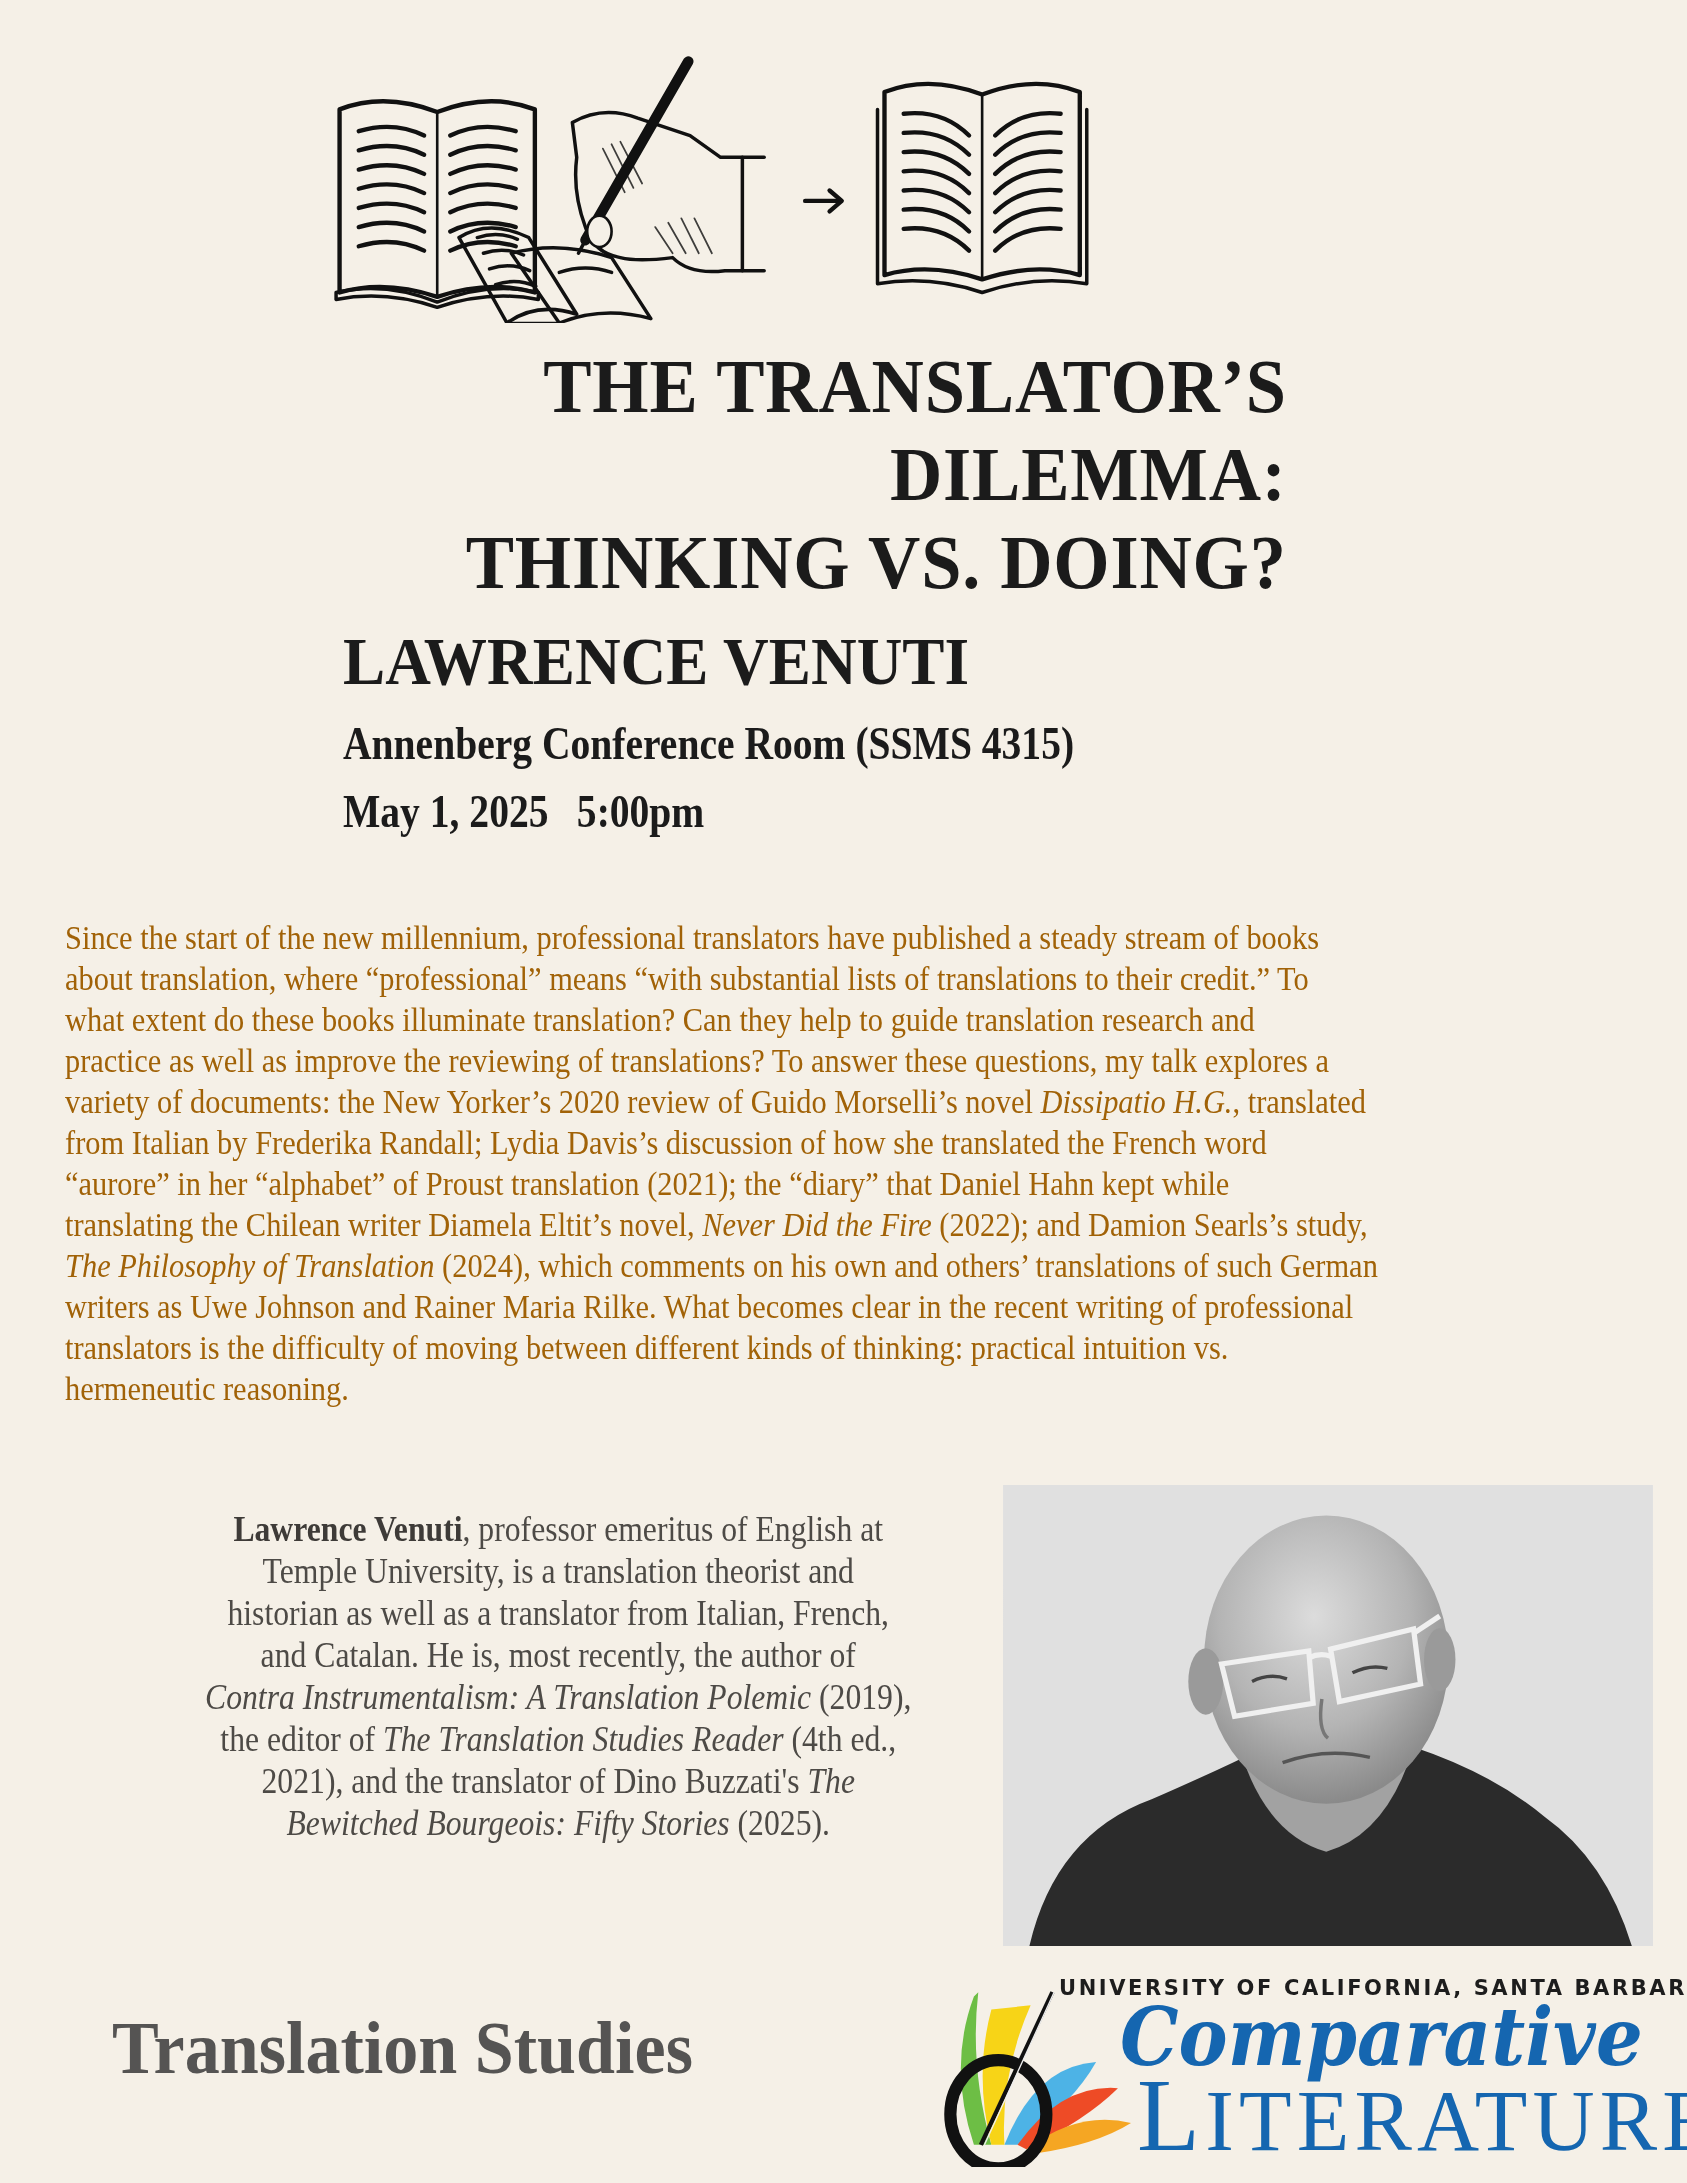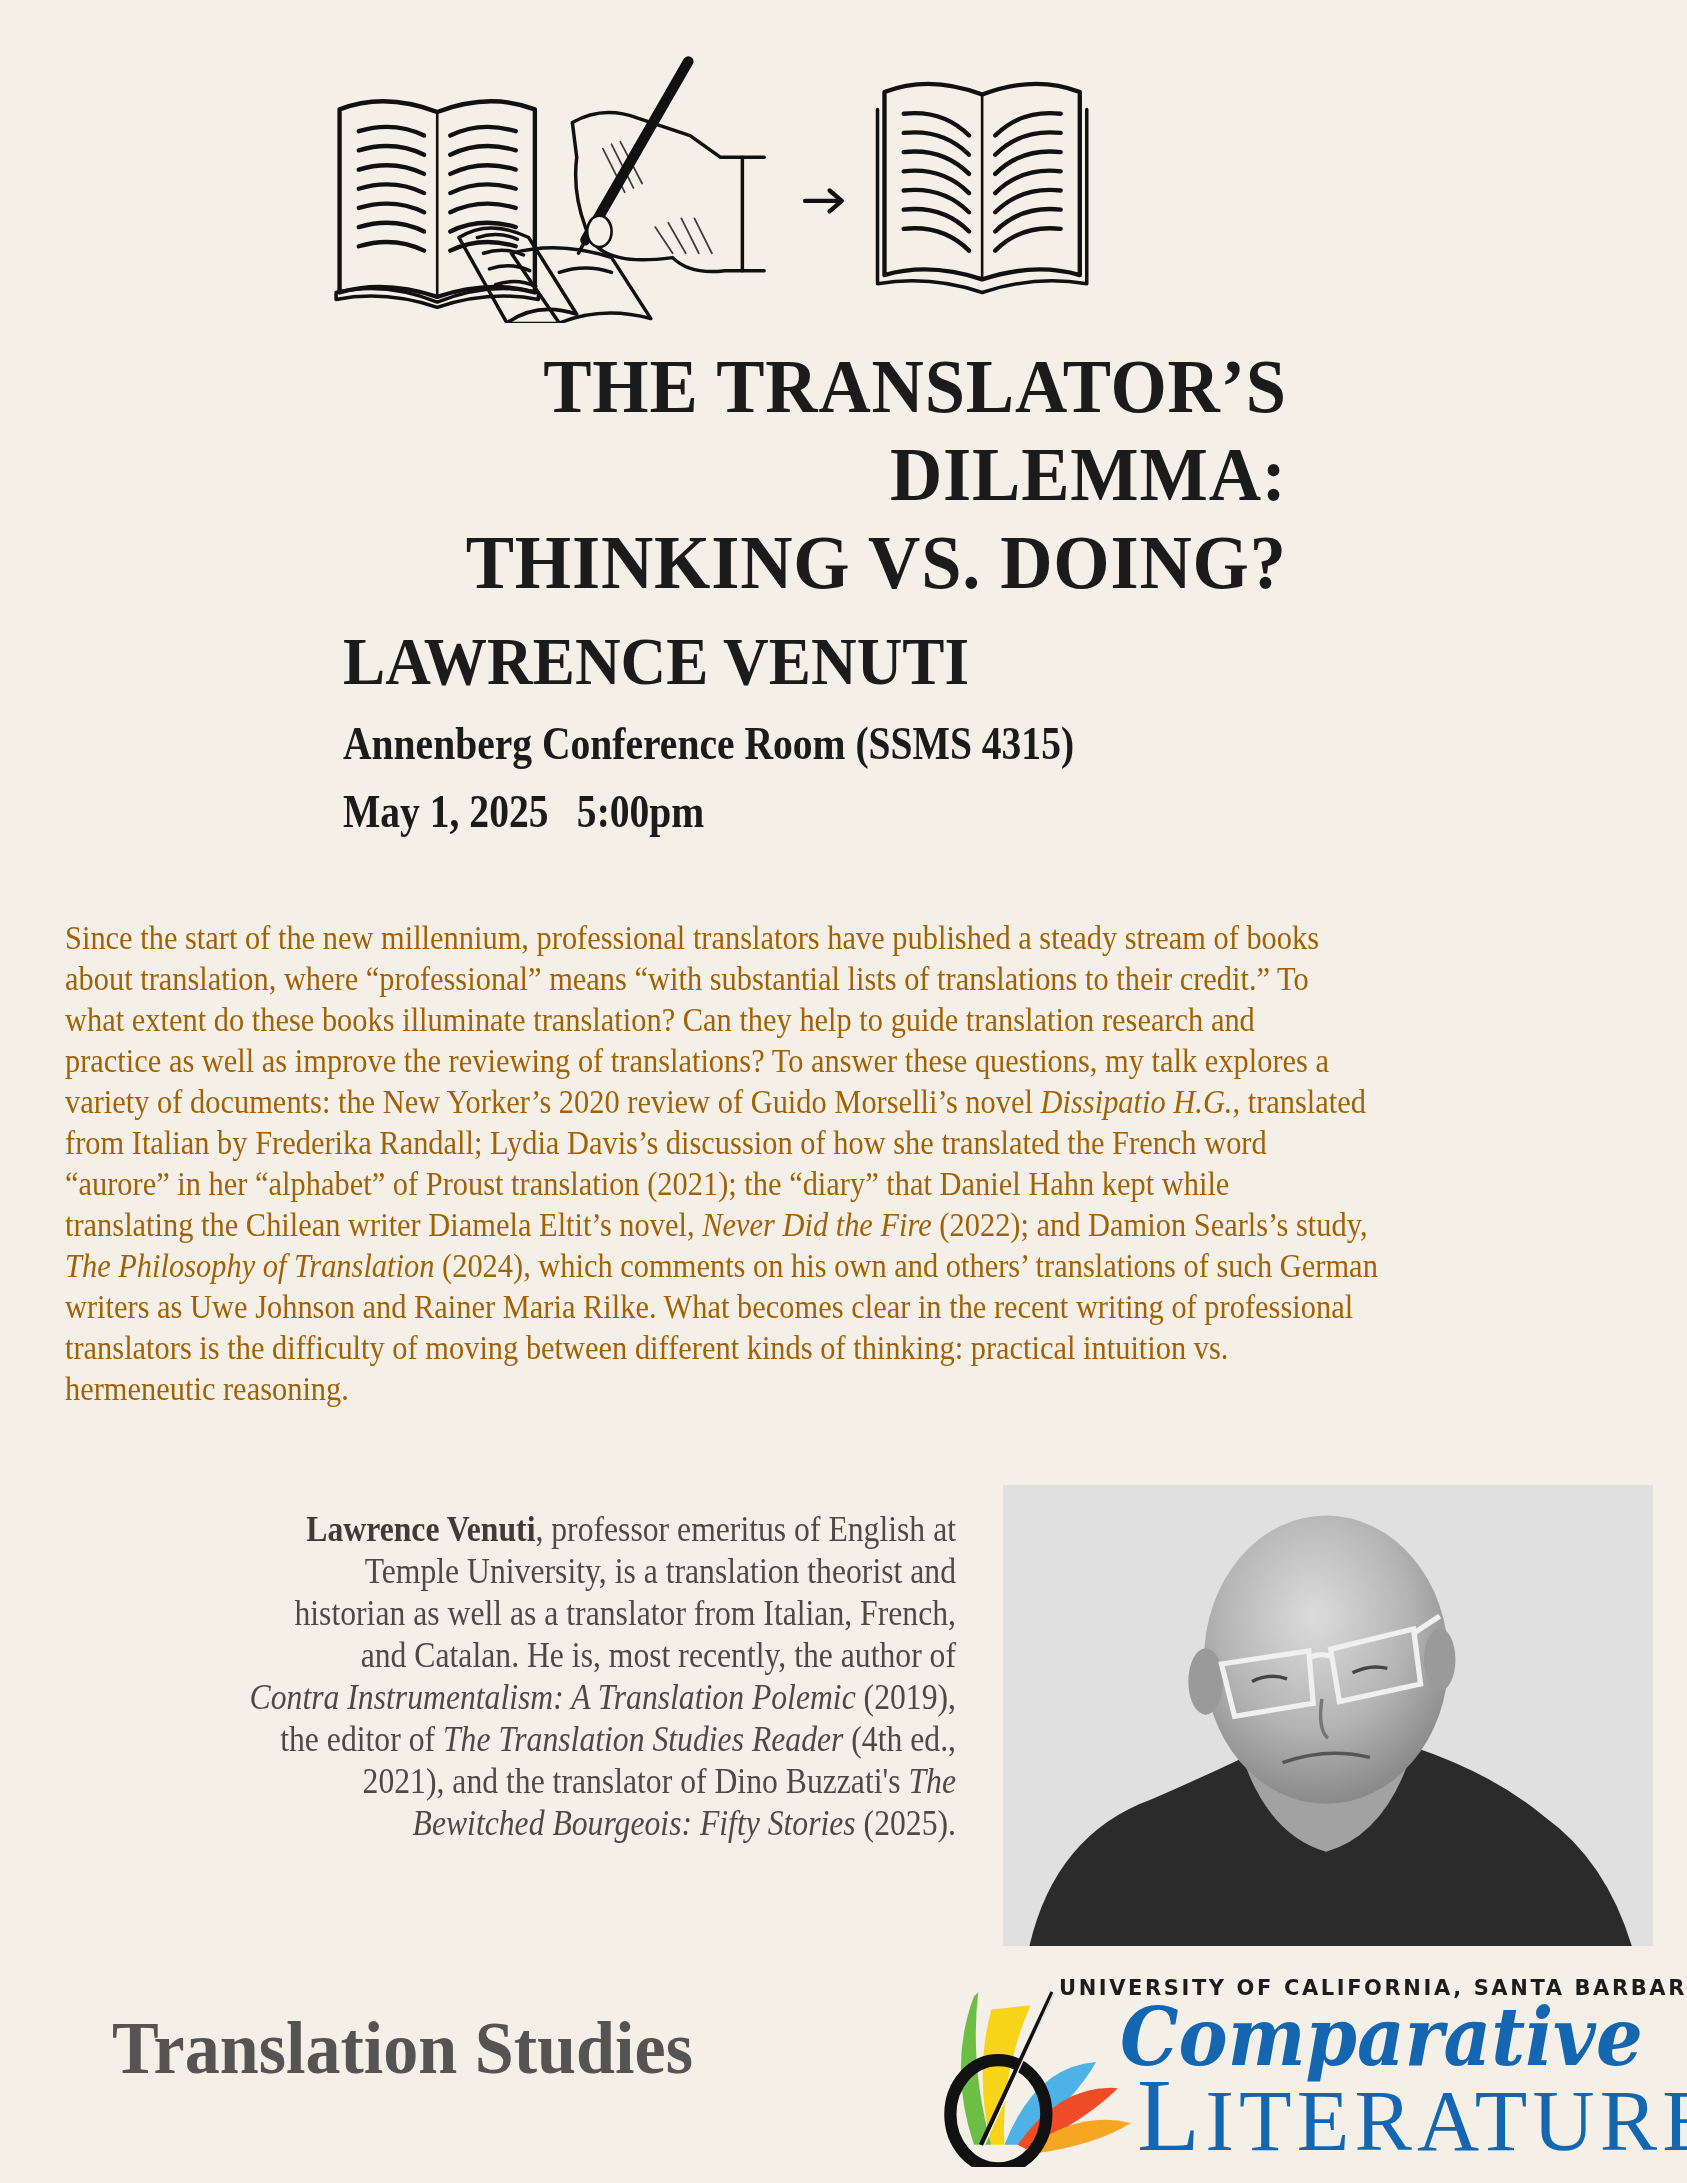--- a/index.html
+++ b/index.html
@@ -40,21 +40,21 @@
   #abstract {
     left:65px; top:889px; width:1581px;
     font-size:34px; line-height:41px; color:#a16207;margin-top:28px;
   }
   .ab-line { white-space:nowrap; transform:scaleX(0.895); transform-origin:left; }
   .ital { font-style:italic; }
 
   
   #bio {
     left:52px; top:1508px; width:904px;
-    font-size:36px; line-height:42px; color:#4d4a46; text-align:right;
+    font-size:36px; line-height:42px; color:#4d4a46; text-align:center;
   }
   .bio-line { white-space:nowrap; transform:scaleX(0.88); transform-origin:right; }
   .bold { font-weight:bold; color:#3e3b38; }
 
   
   #photo {
     left:1003px; top:1485px; width:650px; height:461px; overflow:hidden;
     background:linear-gradient(180deg,#e4e4e4 0%,#dedede 100%);
   }
 

